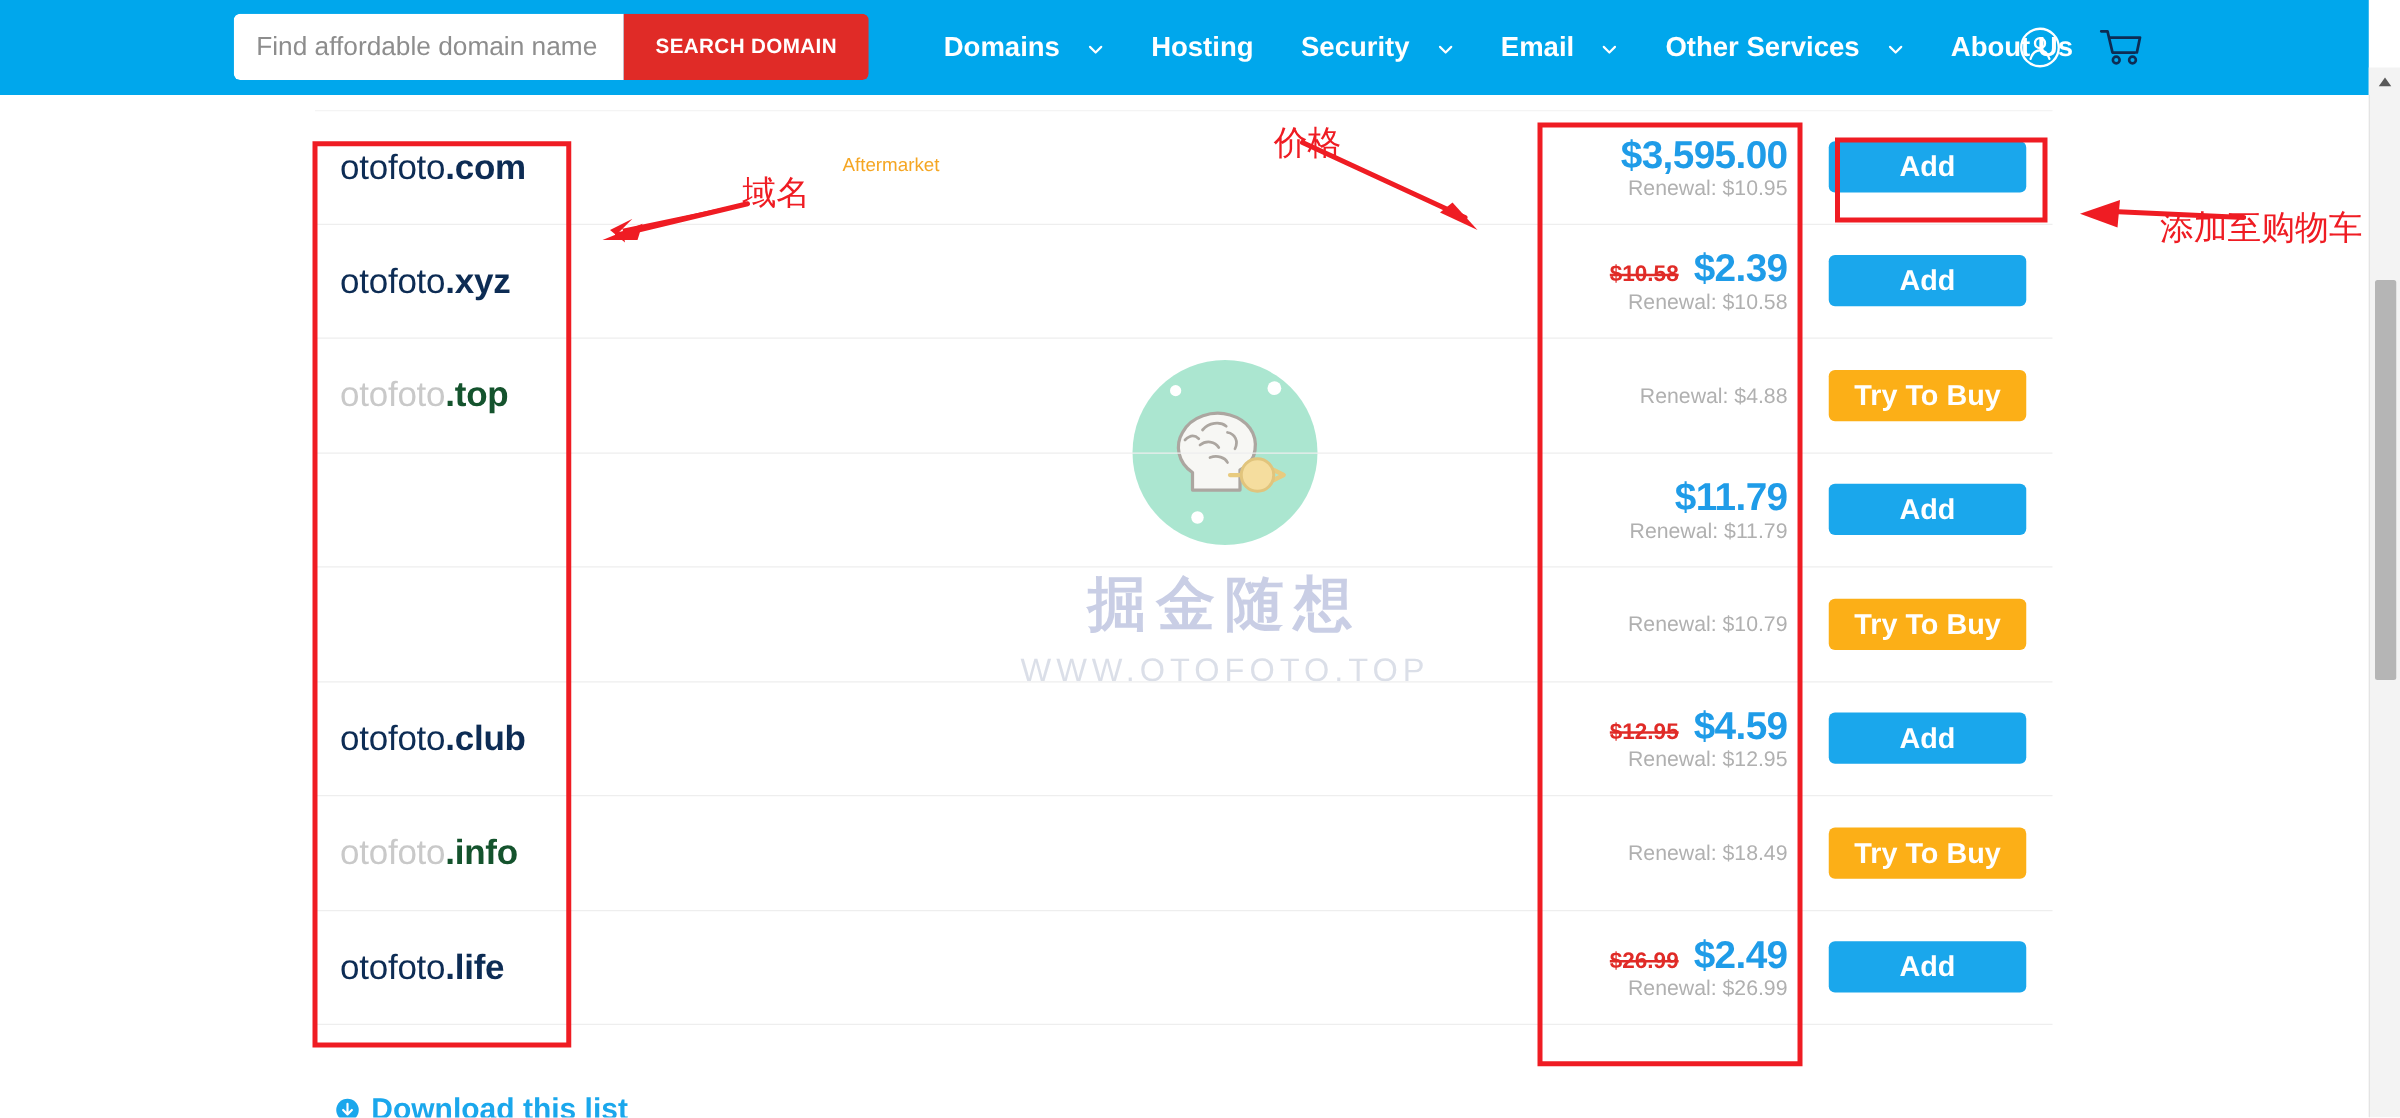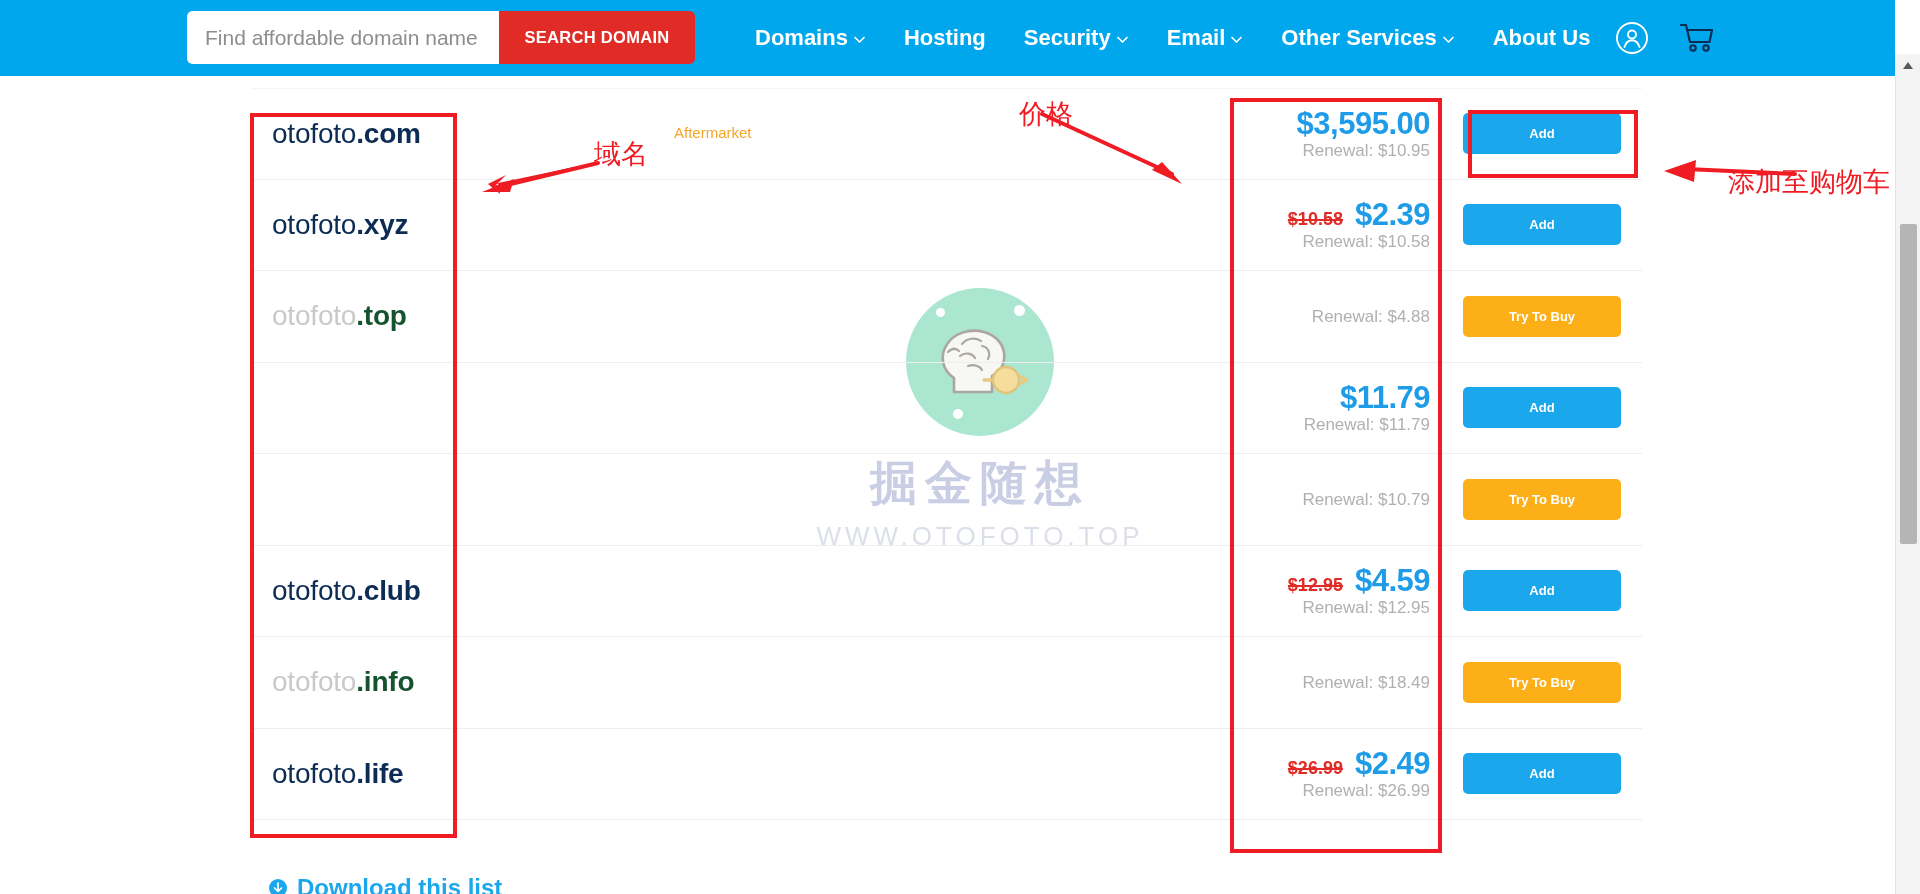--- a/index.html
+++ b/index.html
@@ -38,21 +38,21 @@
     background: #e02b27; color: #fff;
     border: none; cursor: pointer;
     font-family: "Liberation Sans", sans-serif;
     font-size: 16.5px; font-weight: bold;
     letter-spacing: 0.3px;
     border-radius: 0 5px 5px 0;
   }
 
   .nav { position: absolute; left: 755px; top: 0; height: 76px; display: flex; align-items: center; }
   .nav-item {
-    display: flex; align-items: center; gap: 5px;
+    display: flex; align-items: center; gap: 22px;
     color: #ffffff; font-size: 22px; font-weight: bold;
     margin-right: 38px; cursor: pointer; white-space: nowrap;
     font-family: "Liberation Sans", sans-serif;
   }
   .caret { display: inline-block; width: 13px; height: 13px; position: relative; top: 1px; }
   .caret svg { display: block; }
 
   .hdr-icons { position: absolute; right: 180px; top: 0; height: 76px; display: flex; align-items: center; gap: 30px; }
   .icon-btn { cursor: pointer; display: flex; align-items: center; justify-content: center; }
 
@@ -92,21 +92,21 @@
     color: #e02b27; font-size: 18px; font-weight: bold;
     text-decoration: line-through; text-decoration-thickness: 2px;
   }
   .price-new { color: #1f9ce8; font-size: 31px; font-weight: bold; letter-spacing: -0.5px; }
   .price-renewal { color: #b0b0b0; font-size: 17px; margin-top: 1px; }
 
   .c-action { width: 200px; display: flex; justify-content: center; }
   .act-btn {
     width: 158px; height: 41px;
     border: none; border-radius: 5px; cursor: pointer;
-    color: #ffffff; font-size: 13px; font-weight: bold;
+    color: #ffffff; font-size: 23px; font-weight: bold;
     font-family: "Liberation Sans", sans-serif;
   }
   .act-add { background: #1aa7ec; }
   .act-try { background: #fcaf17; }
 
   
   .watermark {
     position: absolute; left: 810px; top: 288px;
     width: 340px; pointer-events: none;
     display: flex; flex-direction: column; align-items: center;

